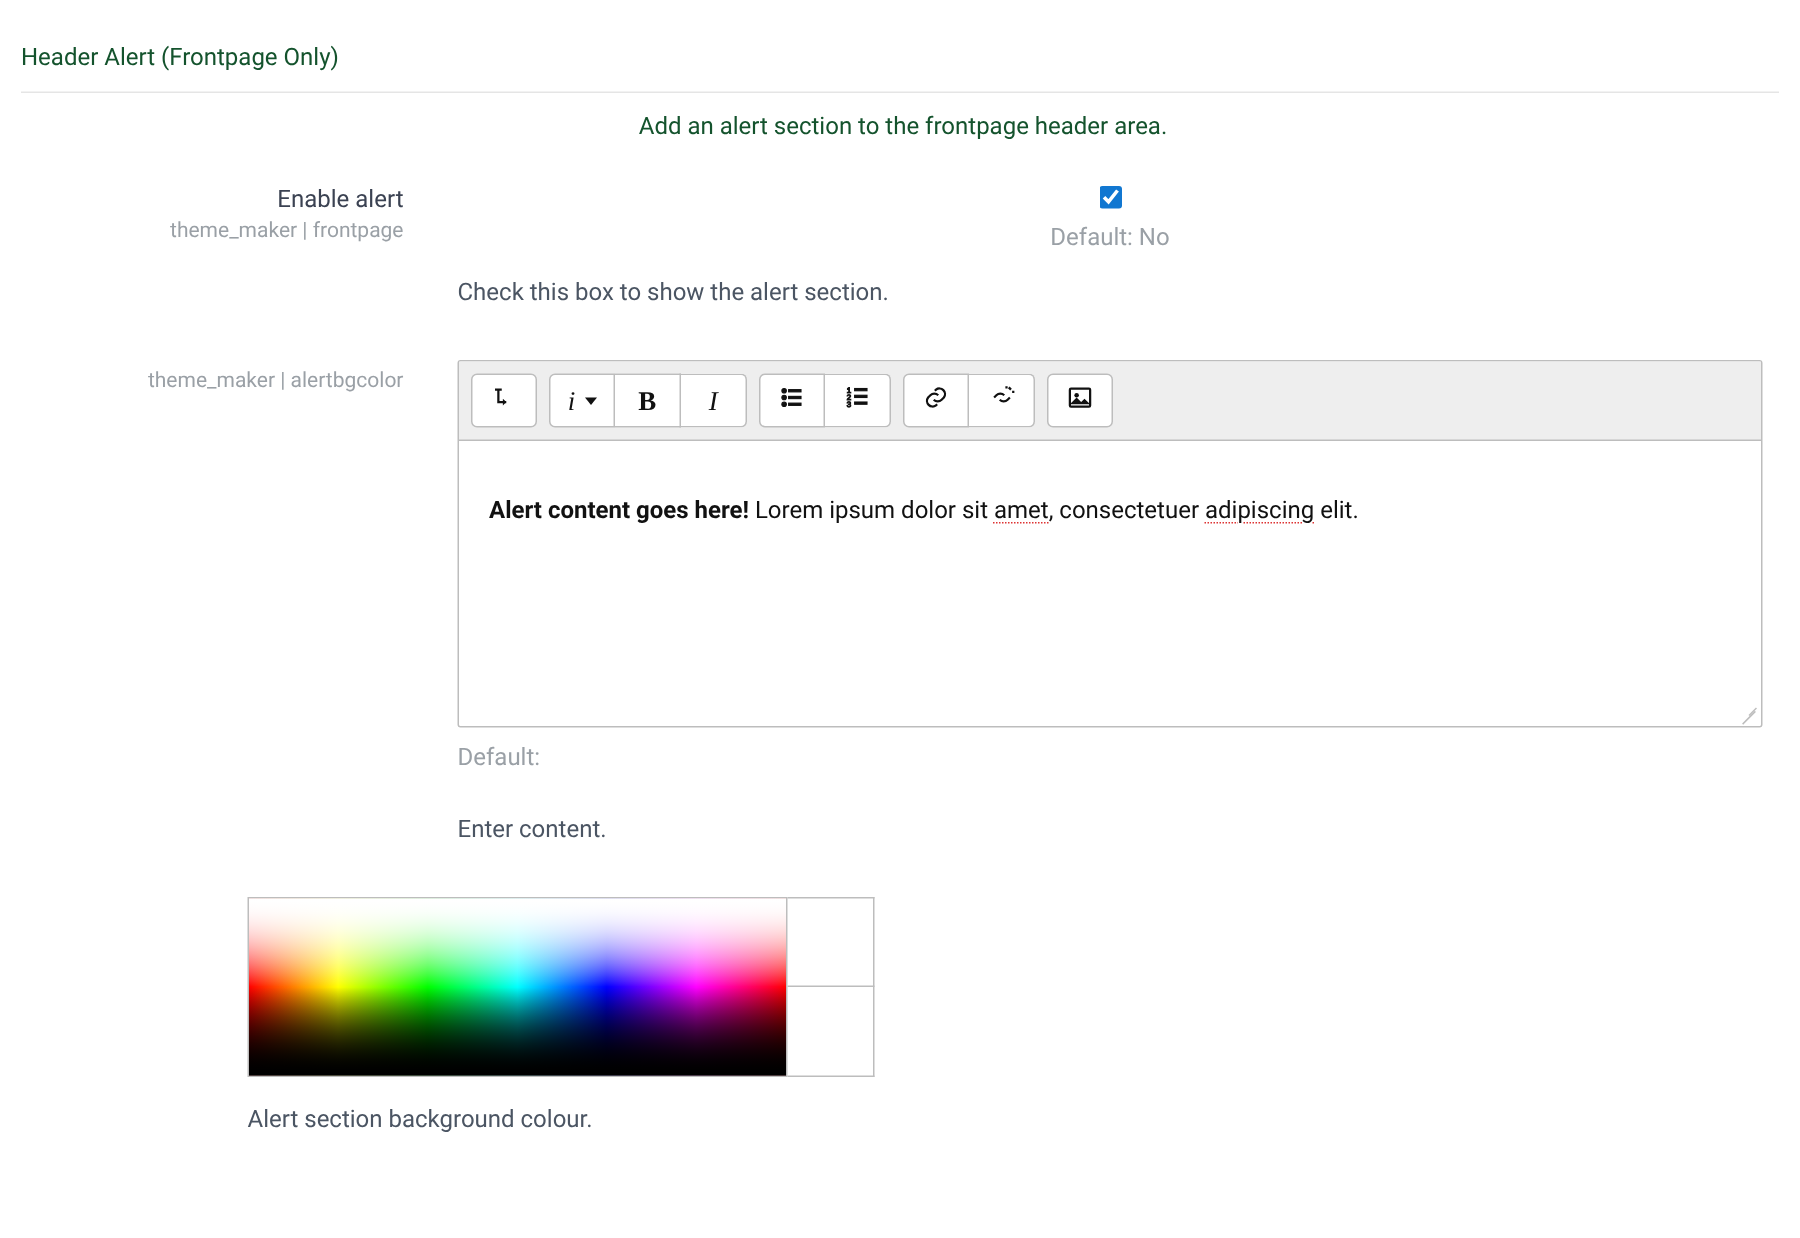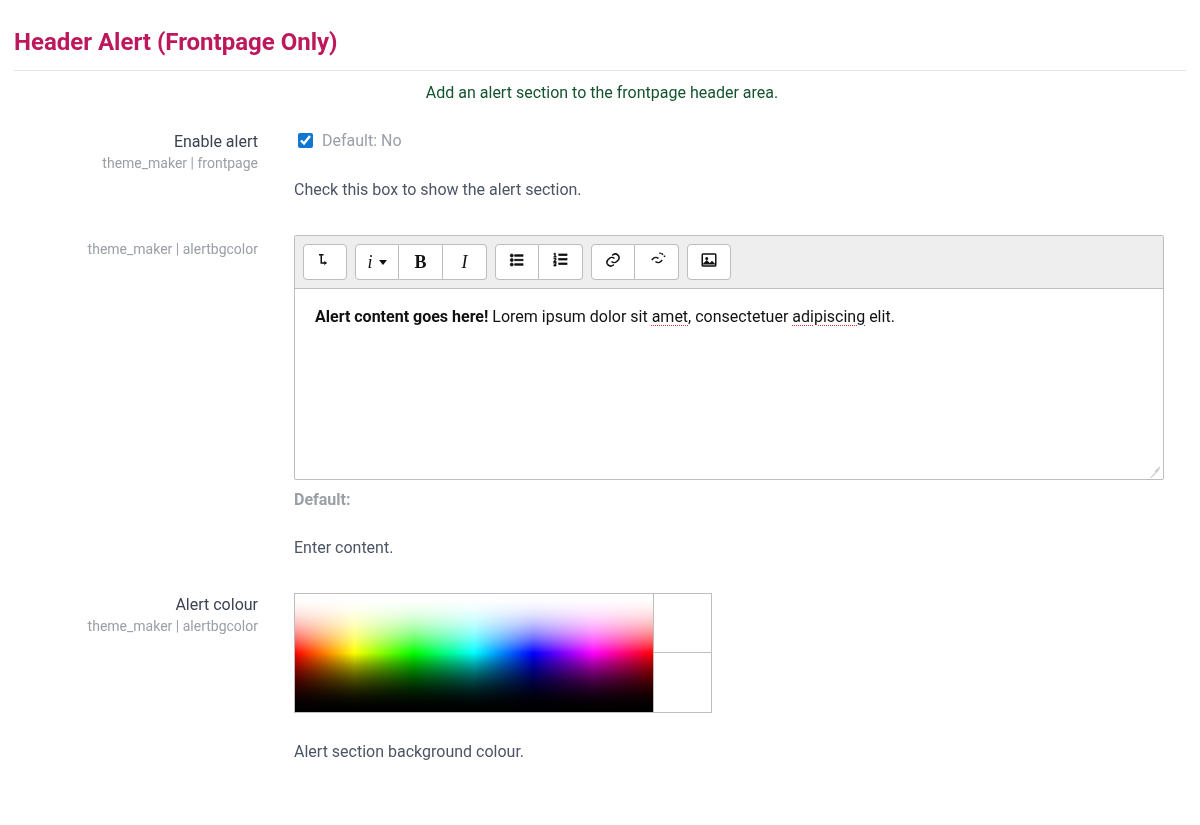--- a/index.html
+++ b/index.html
@@ -5,39 +5,40 @@
   * { box-sizing: border-box; }
   body {
     margin: 0;
     padding: 0 14px;
     font-family: -apple-system, BlinkMacSystemFont, "Segoe UI", Roboto, "Helvetica Neue", Arial, sans-serif;
     font-size: 16px;
     color: #373a3c;
     background: #fff;
   }
   h3.section-title {
-    font-size: 24px;
-    font-weight: 700;
-    color: #be185d;
+    font-size: 16px;
+    font-weight: 400;
+    color: #14532d;
     margin: 28px 0 14px 0;
   }
   hr.section-rule {
     border: none;
     border-top: 1px solid #e5e5e5;
     margin: 0 0 12px 0;
   }
   .section-desc {
     color: #14532d;
     margin: 0 0 28px 4px;
     text-align: center;
   }
   .setting-row {
     display: flex;
     align-items: flex-start;
     margin-bottom: 36px;
+    justify-content: center;
   }
   .setting-label {
     flex: 0 0 280px;
     text-align: right;
     padding-right: 36px;
     padding-top: 2px;
   }
   .setting-label .lbl {
     display: block;
     color: #3b4252;
@@ -50,30 +51,31 @@
     margin-top: 4px;
   }
   .setting-control {
     flex: 1 1 auto;
     max-width: 870px;
   }
   .inline {
     display: flex;
     align-items: center;
     gap: 6px;
+    flex-direction: column;
   }
   input[type="checkbox"] {
     width: 15px;
     height: 15px;
     accent-color: #1177d1;
   }
   .muted { color: #9aa0a6; }
   .help {
     color: #4b5563;
-    margin-top: 29px;
+    margin-top: 18px;
   }
 
   
   .editor-wrap {
     border: 1px solid #bdbdbd;
     border-radius: 2px;
     background: #fff;
   }
   .editor-toolbar {
     background: #eeeeee;
@@ -109,21 +111,21 @@
     border-left: 4px solid transparent;
     border-right: 4px solid transparent;
     border-top: 5px solid #111;
     margin-left: 6px;
   }
   .bold-glyph { font-weight: 700; font-family: Georgia, serif; }
   .italic-glyph { font-style: italic; font-family: Georgia, serif; }
 
   .editor-area {
     min-height: 190px;
-    padding: 18px 20px;
+    padding: 36px 20px;
     font-size: 16px;
     color: #111;
     outline: none;
     position: relative;
   }
   .editor-area .underline-squiggle {
     text-decoration: underline dotted #d33;
     text-decoration-thickness: 1px;
     text-underline-offset: 3px;
   }
@@ -139,21 +141,20 @@
     background: #bdbdbd;
     transform: rotate(-45deg);
   }
   .resize-handle::before { width: 12px; height: 1px; right: 0; bottom: 3px; }
   .resize-handle::after  { width: 7px;  height: 1px; right: 0; bottom: 7px; transform: rotate(-45deg); }
 
   .default-block {
     margin-top: 8px;
     color: #9aa0a6;
     line-height: 1.5;
-    font-weight: bold;
   }
 
   
   .picker-row {
     display: flex;
     align-items: stretch;
   }
   .spectrum {
     width: 360px;
     height: 120px;
@@ -318,24 +319,20 @@
       </div>
     </div>
     <div class="default-block">
       <div>Default:</div>
     </div>
     <div class="help" style="margin-top:26px">Enter content.</div>
   </div>
 </div>
 
 <div class="setting-row">
-  <div class="setting-label">
-    <span class="lbl">Alert colour</span>
-    <span class="tech">theme_maker | alertbgcolor</span>
-  </div>
   <div class="setting-control">
     <div class="picker-row">
       <div class="spectrum"></div>
       <div class="swatch-col">
         <div class="swatch"></div>
         <div class="swatch"></div>
       </div>
     </div>
     <div class="help" style="">Alert section background colour.</div>
   </div>

